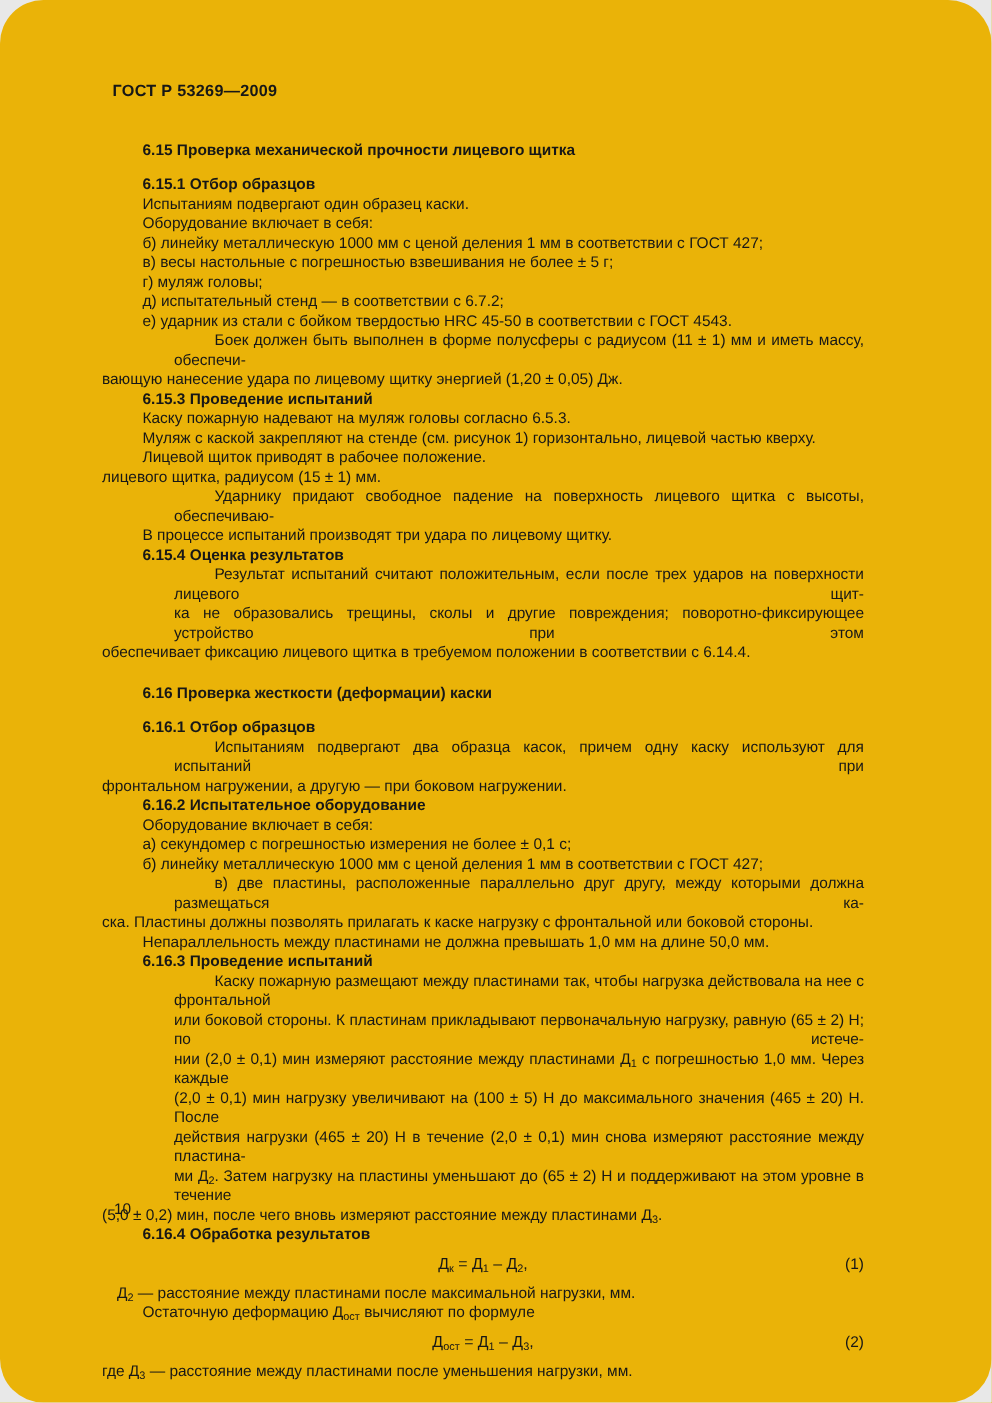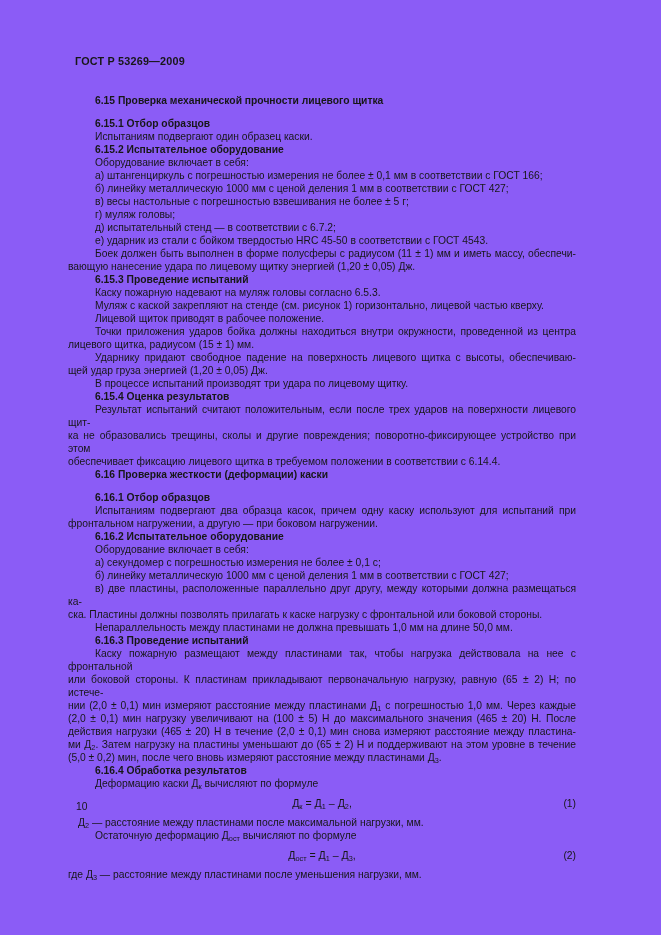--- a/index.html
+++ b/index.html
@@ -1,74 +1,71 @@
 <!DOCTYPE html>
 <html><head>
 <meta charset="utf-8">
 <style>
   html,body { margin:0; padding:0; background:#e8e8e8; }
   .page {
     position:relative;
     width:661px; height:935px;
-    background:#8b5cf6;
+    background:#eab308;
     font-family:"Liberation Sans", sans-serif;
     color:#171717;
     overflow:hidden;
+    border-radius:29px;
   }
   .hdr {
     position:absolute; left:75px; top:55px;
     font-size:10.8px; font-weight:bold; letter-spacing:0.2px;
     white-space:nowrap;
   }
   .content {
     position:absolute; left:68px; top:94px; width:508px;
     font-size:10.3px;
   }
   .ln { min-height:13px; line-height:13px; }
   .ind { text-indent:27px; }
   .hang { padding-left:10px; }
-  .jst { text-align:justify; text-align-last:justify; }
+  .jst { text-align:justify; text-align-last:justify;margin-left:48px; }
   .h1, .h2 { font-weight:bold; text-indent:27px; }
-  .h1 { margin-bottom:10px; }
+  .h1 { margin-top:14px; margin-bottom:10px; }
   .content > .h1:first-child { margin-top:0; }
   .frm { position:relative; text-align:center; margin:7px 0 6px; line-height:13px; font-size:10.6px; }
   .fnum { position:absolute; right:0; top:0; font-size:10.3px; }
   sub { font-size:7.3px; line-height:0; vertical-align:-2px; }
   .pageno {
     position:absolute; left:76px; top:800px;
     font-size:10.3px; line-height:13px;
   }
 </style>
 </head>
 <body>
 
 <div class="page">
   <div class="hdr">ГОСТ Р 53269—2009</div>
   <div class="content" id="content">
       <div class="ln h1"><span>6.15 Проверка механической прочности лицевого щитка</span></div>
       <div class="ln h2"><span>6.15.1 Отбор образцов</span></div>
       <div class="ln ind"><span>Испытаниям подвергают один образец каски.</span></div>
-      <div class="ln h2"><span>6.15.2 Испытательное оборудование</span></div>
       <div class="ln ind"><span>Оборудование включает в себя:</span></div>
-      <div class="ln ind"><span>а) штангенциркуль с погрешностью измерения не более ± 0,1 мм в соответствии с ГОСТ 166;</span></div>
       <div class="ln ind"><span>б) линейку металлическую 1000 мм с ценой деления 1 мм в соответствии с ГОСТ 427;</span></div>
       <div class="ln ind"><span>в) весы настольные с погрешностью взвешивания не более ± 5 г;</span></div>
       <div class="ln ind"><span>г) муляж головы;</span></div>
       <div class="ln ind"><span>д) испытательный стенд — в соответствии с 6.7.2;</span></div>
       <div class="ln ind"><span>е) ударник из стали с бойком твердостью HRC 45-50 в соответствии с ГОСТ 4543.</span></div>
       <div class="ln ind jst"><span>Боек должен быть выполнен в форме полусферы с радиусом (11 ± 1) мм и иметь массу, обеспечи-</span></div>
       <div class="ln"><span>вающую нанесение удара по лицевому щитку энергией (1,20 ± 0,05) Дж.</span></div>
       <div class="ln h2"><span>6.15.3 Проведение испытаний</span></div>
       <div class="ln ind"><span>Каску пожарную надевают на муляж головы согласно 6.5.3.</span></div>
       <div class="ln ind"><span>Муляж с каской закрепляют на стенде (см. рисунок 1) горизонтально, лицевой частью кверху.</span></div>
       <div class="ln ind"><span>Лицевой щиток приводят в рабочее положение.</span></div>
-      <div class="ln ind jst"><span>Точки приложения ударов бойка должны находиться внутри окружности, проведенной из центра</span></div>
       <div class="ln"><span>лицевого щитка, радиусом (15 ± 1) мм.</span></div>
       <div class="ln ind jst"><span>Ударнику придают свободное падение на поверхность лицевого щитка с высоты, обеспечиваю-</span></div>
-      <div class="ln"><span>щей удар груза энергией (1,20 ± 0,05) Дж.</span></div>
       <div class="ln ind"><span>В процессе испытаний производят три удара по лицевому щитку.</span></div>
       <div class="ln h2"><span>6.15.4 Оценка результатов</span></div>
       <div class="ln ind jst"><span>Результат испытаний считают положительным, если после трех ударов на поверхности лицевого щит-</span></div>
       <div class="ln jst"><span>ка не образовались трещины, сколы и другие повреждения; поворотно-фиксирующее устройство при этом</span></div>
       <div class="ln"><span>обеспечивает фиксацию лицевого щитка в требуемом положении в соответствии с 6.14.4.</span></div>
       <div class="ln h1"><span>6.16 Проверка жесткости (деформации) каски</span></div>
       <div class="ln h2"><span>6.16.1 Отбор образцов</span></div>
       <div class="ln ind jst"><span>Испытаниям подвергают два образца касок, причем одну каску используют для испытаний при</span></div>
       <div class="ln"><span>фронтальном нагружении, а другую — при боковом нагружении.</span></div>
       <div class="ln h2"><span>6.16.2 Испытательное оборудование</span></div>
@@ -80,21 +77,20 @@
       <div class="ln ind"><span>Непараллельность между пластинами не должна превышать 1,0 мм на длине 50,0 мм.</span></div>
       <div class="ln h2"><span>6.16.3 Проведение испытаний</span></div>
       <div class="ln ind jst"><span>Каску пожарную размещают между пластинами так, чтобы нагрузка действовала на нее с фронтальной</span></div>
       <div class="ln jst"><span>или боковой стороны. К пластинам прикладывают первоначальную нагрузку, равную (65 ± 2) Н; по истече-</span></div>
       <div class="ln jst"><span>нии (2,0 ± 0,1) мин измеряют расстояние между пластинами Д</span><sub>1</sub><span> с погрешностью 1,0 мм. Через каждые</span></div>
       <div class="ln jst"><span>(2,0 ± 0,1) мин нагрузку увеличивают на (100 ± 5) Н до максимального значения (465 ± 20) Н. После</span></div>
       <div class="ln jst"><span>действия нагрузки (465 ± 20) Н в течение (2,0 ± 0,1) мин снова измеряют расстояние между пластина-</span></div>
       <div class="ln jst"><span>ми Д</span><sub>2</sub><span>. Затем нагрузку на пластины уменьшают до (65 ± 2) Н и поддерживают на этом уровне в течение</span></div>
       <div class="ln"><span>(5,0 ± 0,2) мин, после чего вновь измеряют расстояние между пластинами Д</span><sub>3</sub><span>.</span></div>
       <div class="ln h2"><span>6.16.4 Обработка результатов</span></div>
-      <div class="ln ind"><span>Деформацию каски Д</span><sub>к</sub><span> вычисляют по формуле</span></div>
       <div class="frm"><span><span>Д</span><sub>к</sub><span> = Д</span><sub>1</sub><span> – Д</span><sub>2</sub><span>,</span></span><span class="fnum">(1)</span></div>
       <div class="ln hang"><span>Д</span><sub>2</sub><span> — расстояние между пластинами после максимальной нагрузки, мм.</span></div>
       <div class="ln ind"><span>Остаточную деформацию Д</span><sub>ост</sub><span> вычисляют по формуле</span></div>
       <div class="frm"><span><span>Д</span><sub>ост</sub><span> = Д</span><sub>1</sub><span> – Д</span><sub>3</sub><span>,</span></span><span class="fnum">(2)</span></div>
       <div class="ln"><span>где Д</span><sub>3</sub><span> — расстояние между пластинами после уменьшения нагрузки, мм.</span></div>
     </div>
   <div class="pageno">10</div>
 </div>
 
 </body></html>

